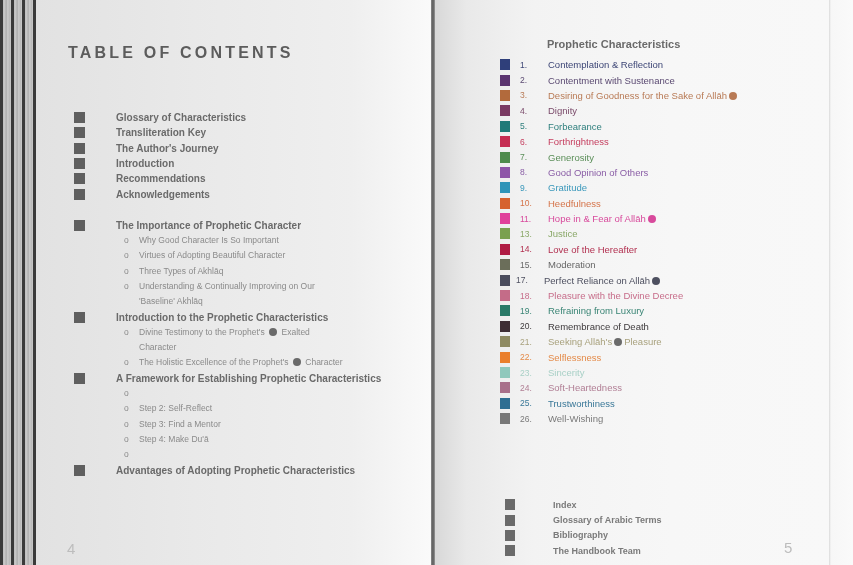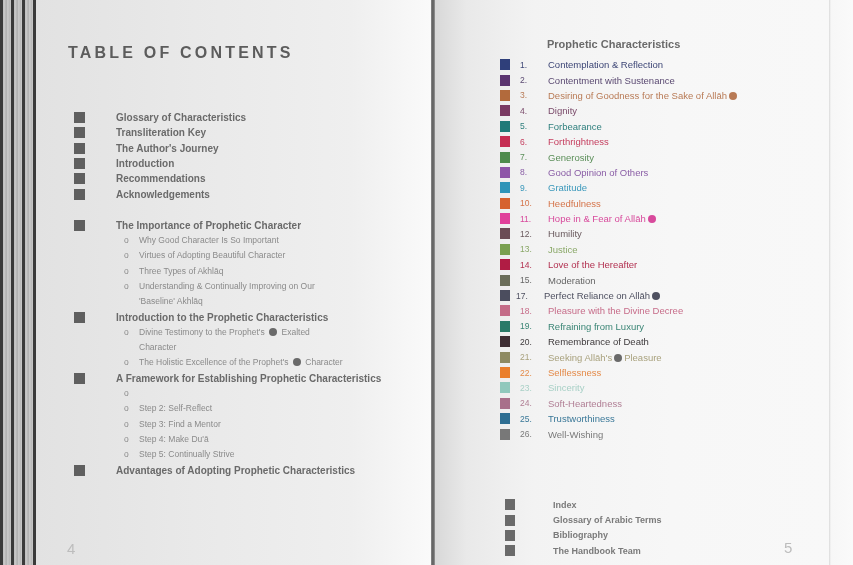--- a/index.html
+++ b/index.html
@@ -157,21 +157,20 @@
   <div class="sub-row">
     <span class="bullet">o</span>
     <span class="sub-label">Step 3: Find a Mentor</span>
   </div>
   <div class="sub-row">
     <span class="bullet">o</span>
     <span class="sub-label">Step 4: Make Du'ā</span>
   </div>
   <div class="sub-row">
     <span class="bullet">o</span>
-    <span class="sub-label">Step 5: Continually Strive</span>
   </div>
 
   <div class="row">
     <span class="sq"></span>
     <span class="main-label">Advantages of Adopting Prophetic Characteristics</span>
   </div>
 </div>
 
 <div class="page-num" style="left:67px; top:540px;">4</div>
 
@@ -225,25 +224,20 @@
     </div>
     <div class="char-row">
       <span class="csq" style="background: rgb(214, 98, 46);"></span>
       <span class="cnum" style="color: rgb(213, 116, 74);">10.</span>
       <span class="clabel" style="color: rgb(213, 116, 74);"><span>Heedfulness</span></span>
     </div>
     <div class="char-row">
       <span class="csq" style="background: rgb(224, 64, 154);"></span>
       <span class="cnum" style="color: rgb(216, 74, 156);">11.</span>
       <span class="clabel" style="color: rgb(216, 74, 156);"><span>Hope in &amp; Fear of Allāh</span><span class="pbuh" style="background: rgb(216, 74, 156);"></span></span>
-    </div>
-    <div class="char-row">
-      <span class="csq" style="background: rgb(107, 76, 85);"></span>
-      <span class="cnum" style="color: rgb(106, 90, 94);">12.</span>
-      <span class="clabel" style="color: rgb(106, 90, 94);"><span>Humility</span></span>
     </div>
     <div class="char-row">
       <span class="csq" style="background: rgb(122, 160, 80);"></span>
       <span class="cnum" style="color: rgb(138, 168, 104);">13.</span>
       <span class="clabel" style="color: rgb(138, 168, 104);"><span>Justice</span></span>
     </div>
     <div class="char-row">
       <span class="csq" style="background: rgb(176, 28, 68);"></span>
       <span class="cnum" style="color: rgb(178, 48, 80);">14.</span>
       <span class="clabel" style="color: rgb(178, 48, 80);"><span>Love of the Hereafter</span></span>

